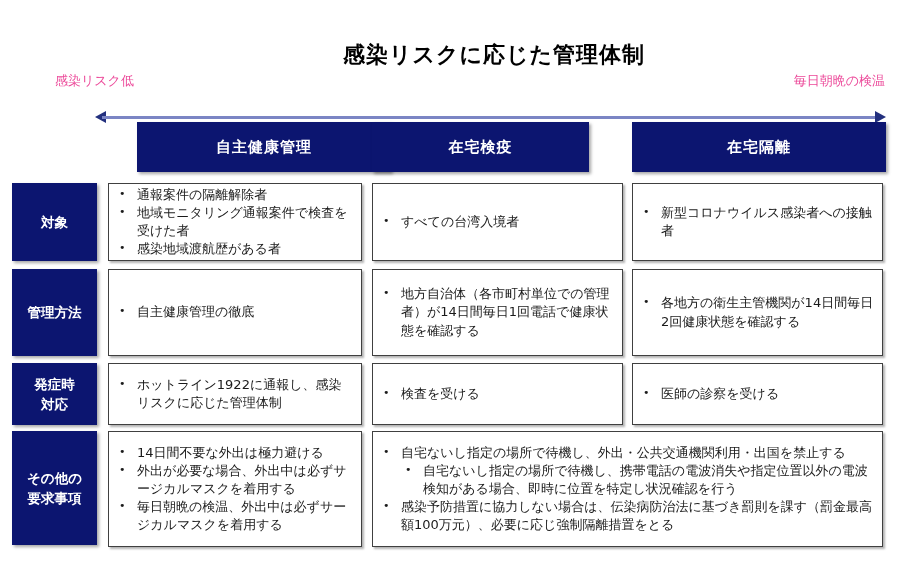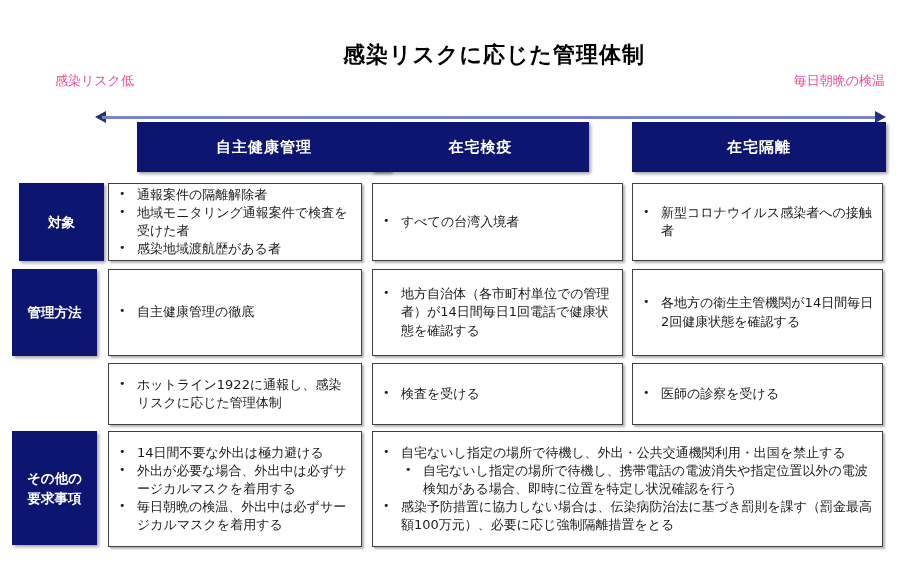--- a/index.html
+++ b/index.html
@@ -21,21 +21,21 @@
   .arrow-head.right { right:0; border-left:11px solid var(--arrow_head); }
 
   .hdr { position:absolute; background:var(--navy); color:var(--header_text); font-weight:bold;
     display:flex; align-items:center; justify-content:center; text-align:center;
     box-shadow:2px 2px 3px rgba(0,0,0,0.35); box-sizing:border-box; }
   .col-hdr { top:122px; height:50px; font-size:15px; letter-spacing:1px; }
   #colh1 { left:108px; width:254px;margin-left:29px; }
   #colh2 { left:372px; width:217px; }
   #colh3 { left:632px; width:254px; }
   .row-hdr { left:12px; width:85px; font-size:13.5px; white-space:pre-line; line-height:1.5; }
-  #rowh1 { top:183px; height:78px;margin-left:7px; }
+  #rowh1 { top:183px; height:78px; }
   #rowh2 { top:269px; height:87px; }
   #rowh3 { top:363px; height:62px; }
   #rowh4 { top:431px; height:114px; }
 
   .cell { position:absolute; background:#ffffff; border:1px solid var(--cell_border);
     box-shadow:2px 2px 2px rgba(0,0,0,0.30); box-sizing:border-box;
     display:flex; flex-direction:column; justify-content:center;
     padding:4px 8px 4px 10px; font-size:13px; line-height:1.4; color:var(--body_text); }
   .c-r1 { top:183px; height:78px; }
   .c-r2 { top:269px; height:87px; }
@@ -66,20 +66,22 @@
     <span class="arrow-line"></span>
     <span class="arrow-head right"></span>
   </div>
 
   <div class="hdr col-hdr" id="colh1">自主健康管理</div>
   <div class="hdr col-hdr" id="colh2">在宅検疫</div>
   <div class="hdr col-hdr" id="colh3">在宅隔離</div>
 
   <div class="hdr row-hdr" id="rowh1">対象</div>
   <div class="hdr row-hdr" id="rowh2">管理方法</div>
+  <div class="hdr row-hdr" id="rowh3">発症時
+対応</div>
   <div class="hdr row-hdr" id="rowh4">その他の
 要求事項</div>
 
   <div class="cell c-r1 c-c1">
       <div class="bullet-item level1">
         <span class="bullet-dot">•</span>
         <span class="bullet-text">通報案件の隔離解除者</span>
       </div>
       <div class="bullet-item level1">
         <span class="bullet-dot">•</span>

